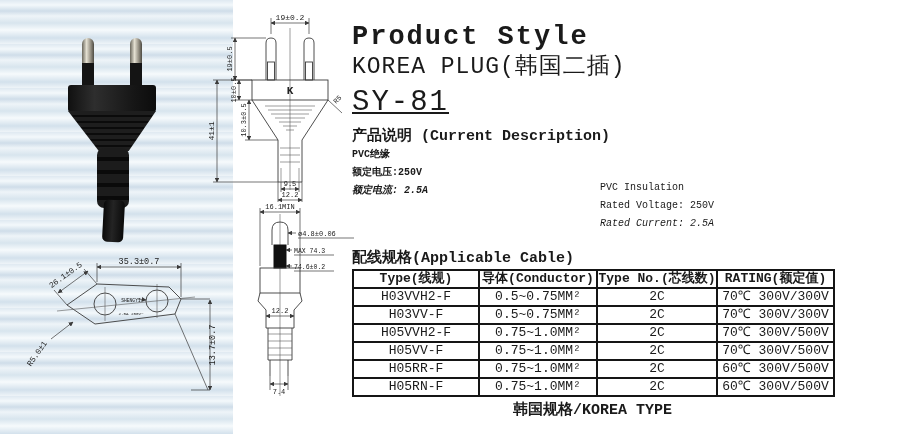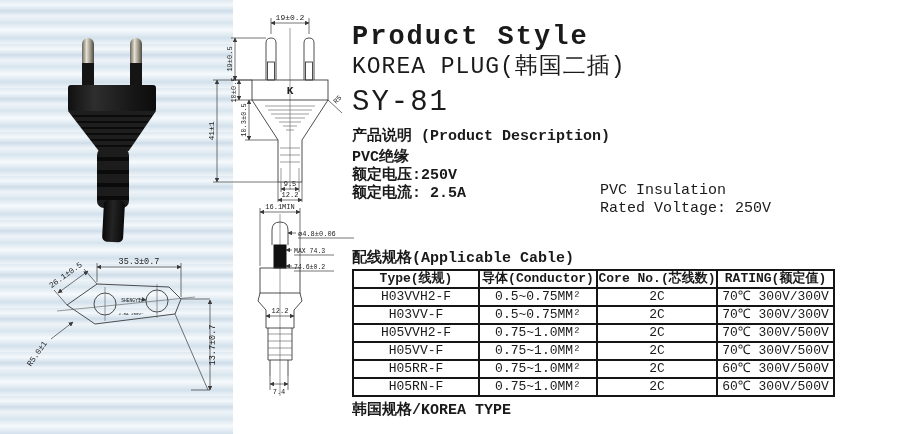--- a/index.html
+++ b/index.html
@@ -37,34 +37,34 @@
   .drawings .thin{stroke:#5a5a5a;stroke-width:0.6;fill:none;}
   .drawings .dim{stroke:#3a3a3a;stroke-width:0.7;fill:none;}
   .drawings text{fill:#222;font-family:"Liberation Mono","DejaVu Sans Mono",monospace;}
   .t8{font-size:8px;} .t7{font-size:7px;} .t65{font-size:6.5px;} .t85{font-size:8.5px;}
   .t45{font-size:4.6px;} .t42{font-size:4.2px;}
   .kmark{font-size:11px;font-weight:bold;}
   
   .content{position:absolute;left:352px;top:0;width:489px;}
   .title1{position:absolute;top:22px;left:0;font-size:27px;letter-spacing:2px;white-space:nowrap;font-weight:bold;}
   .title2{position:absolute;top:50px;left:0;font-size:23px;letter-spacing:1px;white-space:nowrap;}
-  .title3{position:absolute;top:86px;left:0;font-size:29px;letter-spacing:2px;}
+  .title3{position:absolute;top:86px;left:0;font-size:29px;letter-spacing:2px;text-decoration:underline;}
   .desc-heading{position:absolute;top:126px;left:0;font-size:15px;font-weight:600;white-space:nowrap;}
-  .desc-row{position:absolute;left:0;width:489px;height:18px;font-size:15px;white-space:nowrap;}
+  .desc-row{position:absolute;left:0;width:489px;height:18px;font-size:10px;white-space:nowrap;}
   .desc-row .cn{position:absolute;left:0;font-weight:600;}
   .desc-row .en{position:absolute;left:248px;margin-top:35px;}
-  .dr0{top:147px;} .dr1{top:165px;} .dr2{top:183px;}
+  .dr0{top:147px;} .dr1{top:165px;} .dr2{top:183px;font-style:italic;}
   .cable-heading{position:absolute;top:248px;left:0;font-size:15px;font-weight:700;white-space:nowrap;}
   table.cable{position:absolute;top:269px;left:0;border-collapse:collapse;table-layout:fixed;width:481px;}
   table.cable th,table.cable td{
     border:2px solid #151515;font-size:13px;font-weight:normal;
     text-align:center;padding:0;height:16px;line-height:16px;white-space:nowrap;overflow:hidden;}
   table.cable th{font-weight:600;}
   col.c0{width:126px;} col.c1{width:118px;} col.c2{width:120px;} col.c3{width:117px;}
-  .table-footer{position:absolute;top:400px;left:0;width:481px;text-align:left;
+  .table-footer{position:absolute;top:400px;left:0;width:481px;text-align:center;
     font-size:15px;font-weight:600;white-space:nowrap;}
 </style>
 </head>
 <body>
 
 <div class="page">
 
   <div class="photo-panel">
     <div class="plug-photo">
       <div class="pin pin-left">
@@ -198,47 +198,48 @@
       <line class="dim" x1="46" y1="96" x2="68" y2="79" marker-end="url(#arr)"></line>
       <text class="t8" x="34" y="112" text-anchor="middle" transform="rotate(-55 34 112)">R5.0±1</text>
     </g>
   </svg>
 
   <div class="content">
     <div class="title1">Product Style</div>
     <div class="title2">KOREA PLUG(韩国二插)</div>
     <div class="title3">SY-81</div>
 
-    <div class="desc-heading">产品说明 (Product Description)</div>
+    <div class="desc-heading">产品说明 (Current Description)</div>
     <div class="desc-row dr0">
       <span class="cn">PVC绝缘</span>
       <span class="en">PVC Insulation</span>
     </div>
     <div class="desc-row dr1">
       <span class="cn">额定电压:250V</span>
       <span class="en">Rated Voltage: 250V</span>
     </div>
     <div class="desc-row dr2">
       <span class="cn">额定电流: 2.5A</span>
+      <span class="en">Rated Current: 2.5A</span>
     </div>
 
     <div class="cable-heading">配线规格(Applicable Cable)</div>
 
     <table class="cable">
       <colgroup>
           <col class="c0">
           <col class="c1">
           <col class="c2">
           <col class="c3">
         </colgroup>
       <thead>
         <tr>
           <th>Type(线规)</th>
           <th>导体(Conductor)</th>
-          <th>Core No.(芯线数)</th>
+          <th>Type No.(芯线数)</th>
           <th>RATING(额定值)</th>
         </tr>
       </thead>
       <tbody>
           <tr>
             <td>H03VVH2-F</td>
             <td>0.5~0.75MM²</td>
             <td>2C</td>
             <td>70℃ 300V/300V</td>
           </tr>

